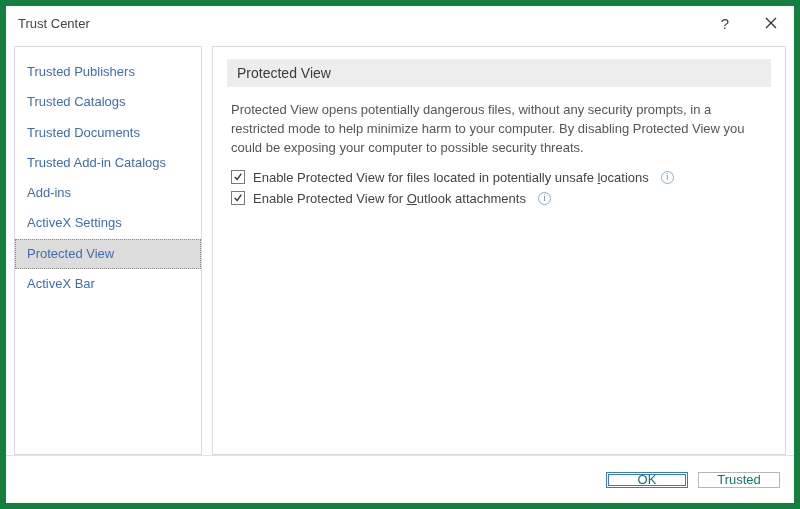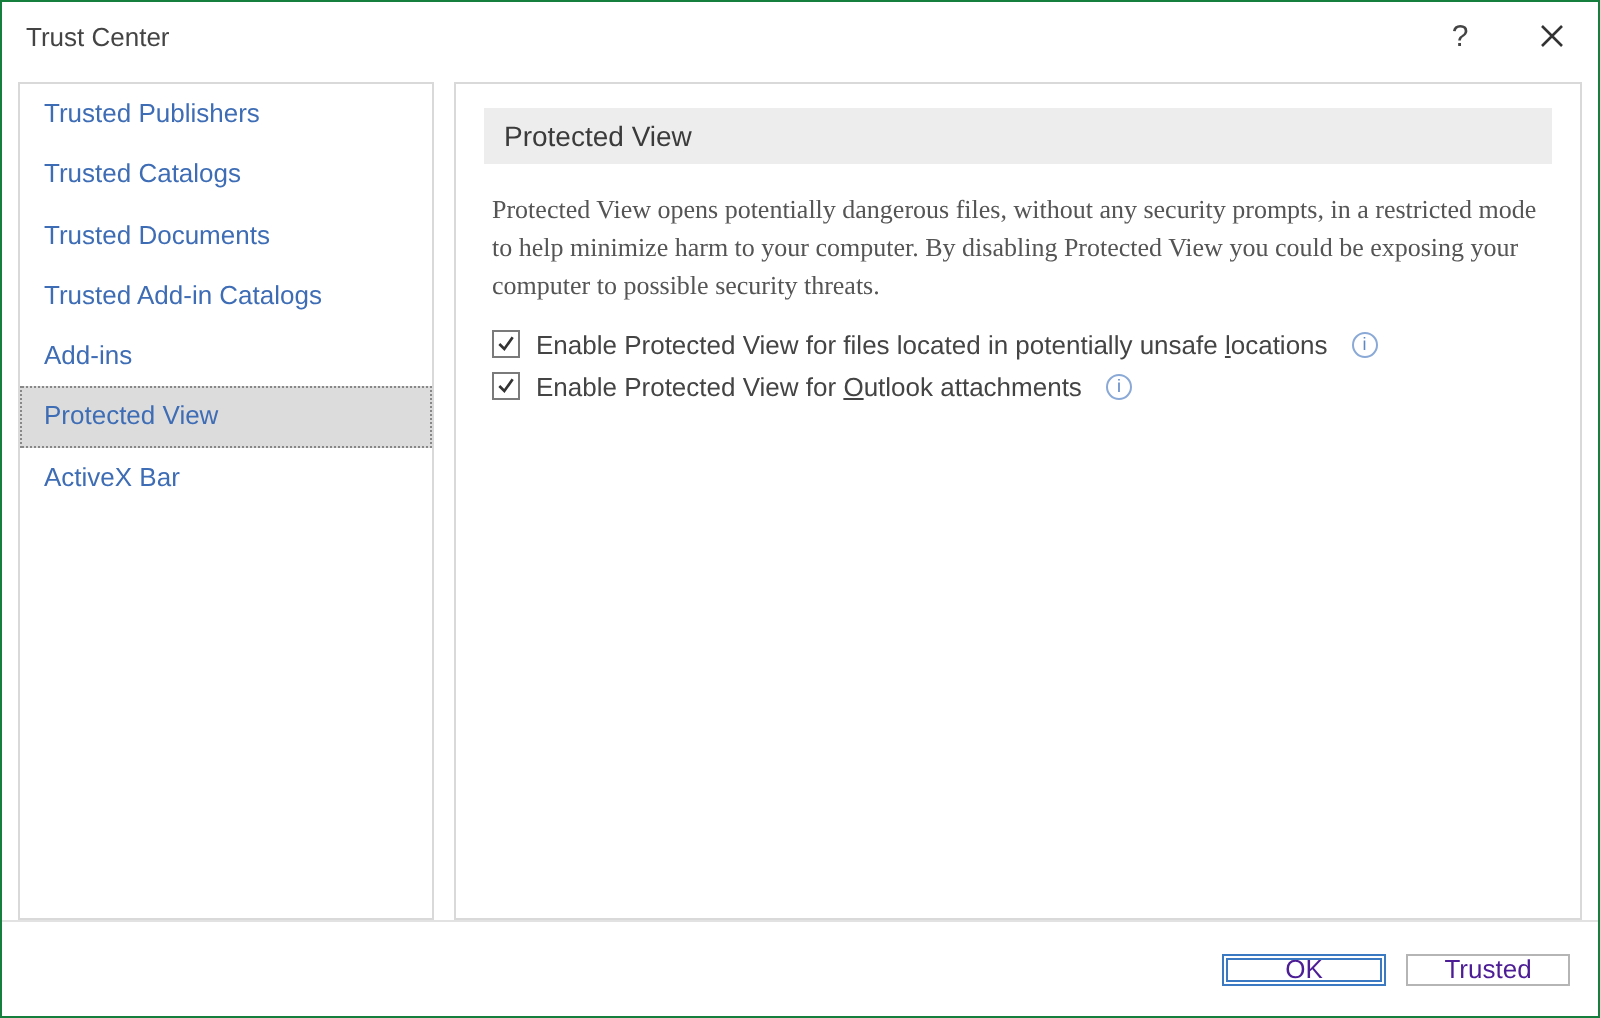--- a/index.html
+++ b/index.html
@@ -5,21 +5,21 @@
   * { box-sizing: border-box; }
   html, body {
     margin: 0; padding: 0;
     font-family: "Segoe UI", Tahoma, sans-serif;
     font-size: 13px;
     color: #444;
     background: #fff;
   }
   .window {
     width: 800px; height: 509px;
-    border: 1px solid #15803d;
+    border: 6px solid #15803d;
     display: flex; flex-direction: column;
     background: #fff;
   }
   .titlebar {
     height: 34px;
     display: flex; align-items: center;
     padding: 0 0 0 12px;
   }
   .titlebar .title {
     flex: 1;
@@ -34,24 +34,24 @@
   .titlebar .tbtn.help { font-size: 15px; font-weight: normal; color: #444; }
   .titlebar .tbtn.close svg { width: 12px; height: 12px; }
   .body {
     flex: 1;
     display: flex;
     padding: 6px 8px 0 8px;
     gap: 10px;
     overflow: hidden;
   }
   .sidebar {
-    width: 208px;
+    width: 188px;
     border: 1px solid #d9d9d9;
     background: #fff;
-    padding: 0 0;
+    padding: 10px 0;
     overflow: auto;
   }
   .side-item {
     padding: 7px 12px;
     color: #3e6db5;
     font-size: 13px;
     cursor: default;
     line-height: 1.25;
   }
   .side-item.selected {
@@ -71,21 +71,20 @@
     padding: 6px 10px;
     font-size: 14px;
     color: #3b3b3b;
     margin-bottom: 14px;
   }
   .desc {
     color: #555;
     font-size: 13px;
     line-height: 1.45;
     margin: 0 4px 12px 4px;
-    font-family: Liberation Serif, serif;
   }
   .opt {
     display: flex; align-items: center;
     gap: 8px;
     margin: 6px 4px;
     color: #444;
     font-size: 13px;
   }
   .cb {
     width: 14px; height: 14px;
@@ -115,21 +114,21 @@
     gap: 10px;
     padding: 0 14px;
   }
   .btn {
     min-width: 82px;
     height: 16px;
     border: 1px solid #b5b5b5;
     background: #fff;
     display: inline-flex; align-items: center; justify-content: center;
     font-size: 13px;
-    color: #4c1d95;
+    color: #0f766e;
     padding: 0 14px;
   }
   .btn.primary {
     border: 1px solid #3b79c2;
     outline: 1px solid #3b79c2;
     outline-offset: -3px;
   }
 </style>
 </head>
 <body>
@@ -145,20 +144,21 @@
     </div>
   </div>
 
   <div class="body">
     <div class="sidebar" id="sidebar">
         <div class="side-item">Trusted Publishers</div>
         <div class="side-item">Trusted Catalogs</div>
         <div class="side-item">Trusted Documents</div>
         <div class="side-item">Trusted Add-in Catalogs</div>
         <div class="side-item">Add-ins</div>
+        <div class="side-item">ActiveX Settings</div>
         <div class="side-item selected">Protected View</div>
         <div class="side-item">ActiveX Bar</div>
       </div>
 
     <div class="content">
       <div class="section-header">Protected View</div>
       <div class="desc">Protected View opens potentially dangerous files, without any security prompts, in a restricted mode to help minimize harm to your computer. By disabling Protected View you could be exposing your computer to possible security threats.</div>
       <div id="options">
           <div class="opt">
             <span class="cb">

